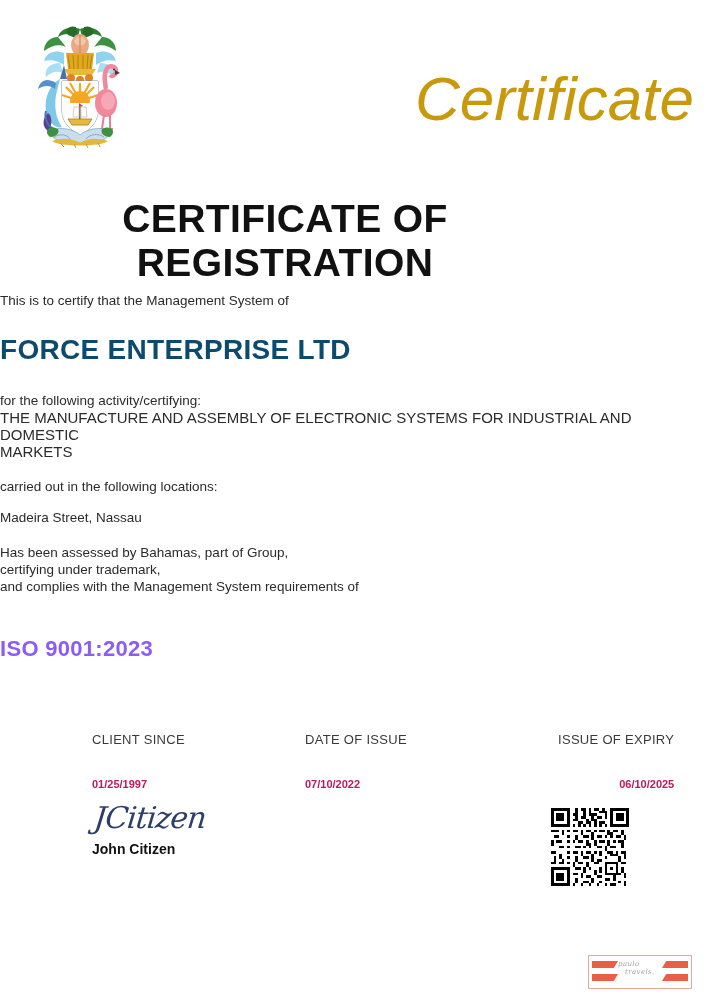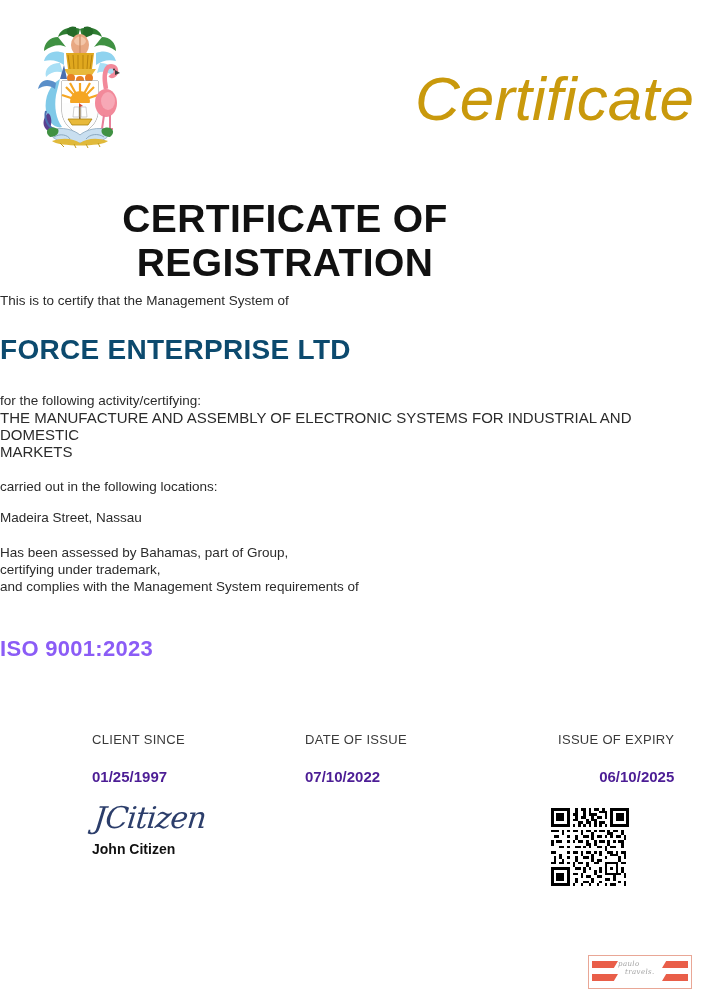--- a/index.html
+++ b/index.html
@@ -123,24 +123,24 @@
   .date-col.c1 { left: 92px; }
   .date-col.c2 { left: 305px; }
   .date-col.c3 { left: 558px; }
   .date-label {
     font-size: 13px;
     color: #3a3a3a;
     letter-spacing: 0.3px;
     white-space: nowrap;
   }
   .date-value {
-    margin-top: 21px;
-    font-size: 15px;
+    margin-top: 31px;
+    font-size: 11px;
     font-weight: bold;
-    color: #4c1d95;
+    color: #be185d;
     white-space: nowrap;
   }
   .date-col.c3 .date-value { text-align: right; }
 
   
   .sig-area {
     position: absolute;
     top: 795px;
     left: 92px;
     width: 260px;

